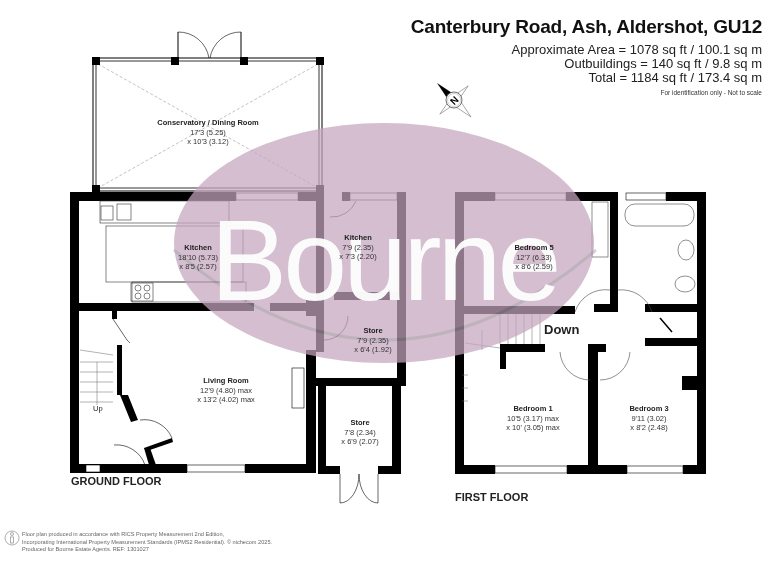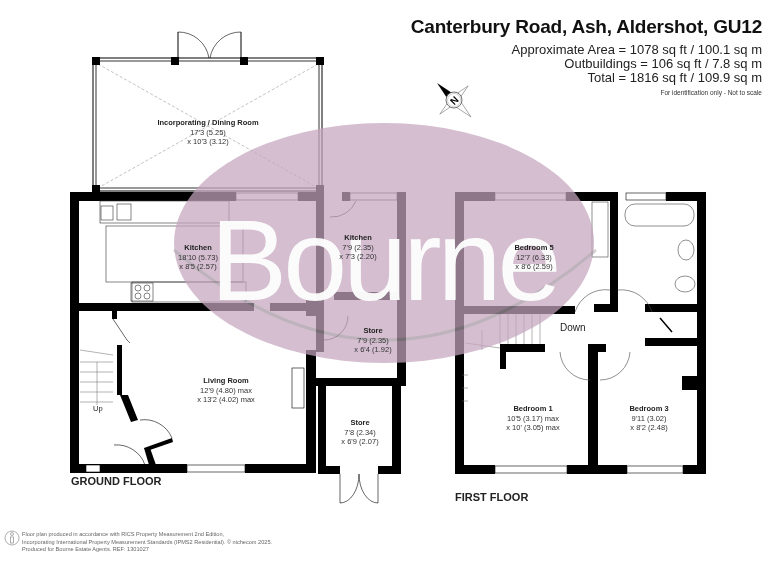--- a/index.html
+++ b/index.html
@@ -12,22 +12,22 @@
   .room .name{font-weight:bold;color:#222;}
   .floorlbl{position:absolute;font-size:11px;font-weight:bold;color:#222;}
   .footer{left:22px;top:531px;font-size:5.6px;line-height:7.5px;color:#666;white-space:nowrap;}
   svg{position:absolute;left:0;top:0;}
 </style>
 </head>
 <body>
 
 <div class="abs title">Canterbury Road, Ash, Aldershot, GU12</div>
 <div class="abs area" style="top:43px">Approximate Area = 1078 sq ft / 100.1 sq m</div>
-<div class="abs area" style="top:57px">Outbuildings = 106 sq ft / 7.8 sq m</div>
-<div class="abs area" style="top:71px">Total = 1816 sq ft / 109.9 sq m</div>
+<div class="abs area" style="top:57px">Outbuildings = 140 sq ft / 9.8 sq m</div>
+<div class="abs area" style="top:71px">Total = 1184 sq ft / 173.4 sq m</div>
 <div class="abs note">For identification only - Not to scale</div>
 
 <svg width="768" height="576" viewBox="0 0 768 576">
 
   <g transform="translate(454,100) rotate(-45)">
     <polygon points="0,-24 4,-4 0,0 -4,-4" fill="#000"></polygon>
     <polygon points="0,24 4,4 0,0 -4,4" fill="#fff" stroke="#777" stroke-width="0.6"></polygon>
     <polygon points="-20,0 -4,-3 0,0 -4,3" fill="#fff" stroke="#777" stroke-width="0.6"></polygon>
     <polygon points="20,0 4,-3 0,0 4,3" fill="#fff" stroke="#777" stroke-width="0.6"></polygon>
     <circle r="8" fill="#fff" stroke="#555" stroke-width="0.8"></circle>
@@ -194,21 +194,21 @@
   <text x="384" y="300" font-size="115" fill="#fff" text-anchor="middle" font-family="Liberation Sans, sans-serif" opacity="0.95" letter-spacing="-4">Bourne</text>
 
   <g stroke="#999" fill="none" stroke-width="0.8">
     <circle cx="12" cy="538" r="7"></circle>
     <circle cx="12" cy="534" r="1.5"></circle>
     <rect x="10.5" y="537" width="3" height="6"></rect>
   </g>
 </svg>
 
 <div class="room" style="left:208px;top:118px">
-  <div class="name">Incorporating / Dining Room</div>
+  <div class="name">Conservatory / Dining Room</div>
   <div>17'3 (5.25)</div>
   <div>x 10'3 (3.12)</div>
 </div>
 <div class="room" style="left:198px;top:243px">
   <div class="name">Kitchen</div>
   <div>18'10 (5.73)</div>
   <div>x 8'5 (2.57)</div>
 </div>
 <div class="room" style="left:358px;top:233px">
   <div class="name">Kitchen</div>
@@ -241,20 +241,20 @@
 <div class="room" style="left:533px;top:404px">
   <div class="name">Bedroom 1</div>
   <div>10'5 (3.17) max</div>
   <div>x 10' (3.05) max</div>
 </div>
 <div class="room" style="left:649px;top:404px">
   <div class="name">Bedroom 3</div>
   <div>9'11 (3.02)</div>
   <div>x 8'2 (2.48)</div>
 </div>
-<div class="abs" style="left:560px;top:322px;font-size:10px;font-weight:normal;color:#222">Down</div>
+<div class="abs" style="left:544px;top:322px;font-size:13px;font-weight:bold;color:#222">Down</div>
 <div class="floorlbl" style="left:455px;top:491px">FIRST FLOOR</div>
 
 <div class="abs footer">
   <div>Floor plan produced in accordance with RICS Property Measurement 2nd Edition,</div>
   <div>Incorporating International Property Measurement Standards (IPMS2 Residential).   © nichecom 2025.</div>
   <div>Produced for Bourne Estate Agents.   REF:  1301027</div>
 </div>
 
 </body></html>

